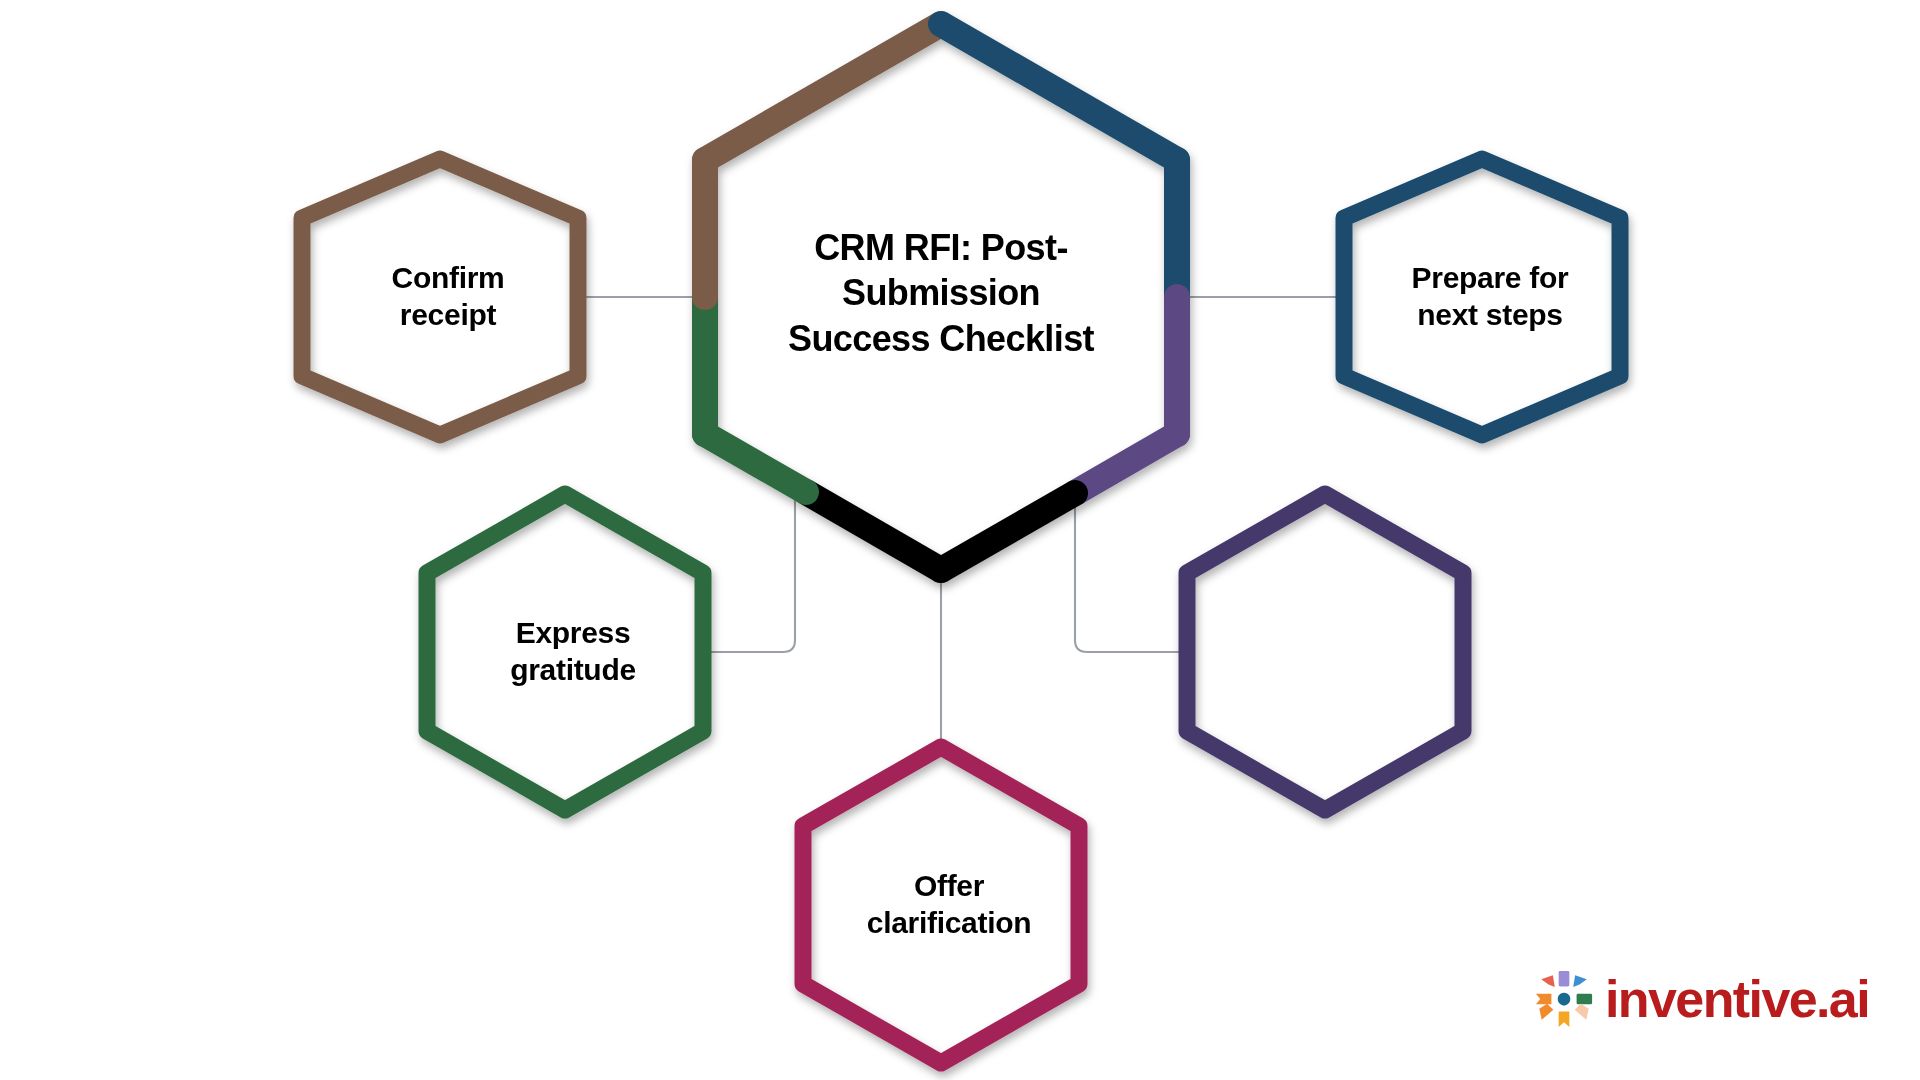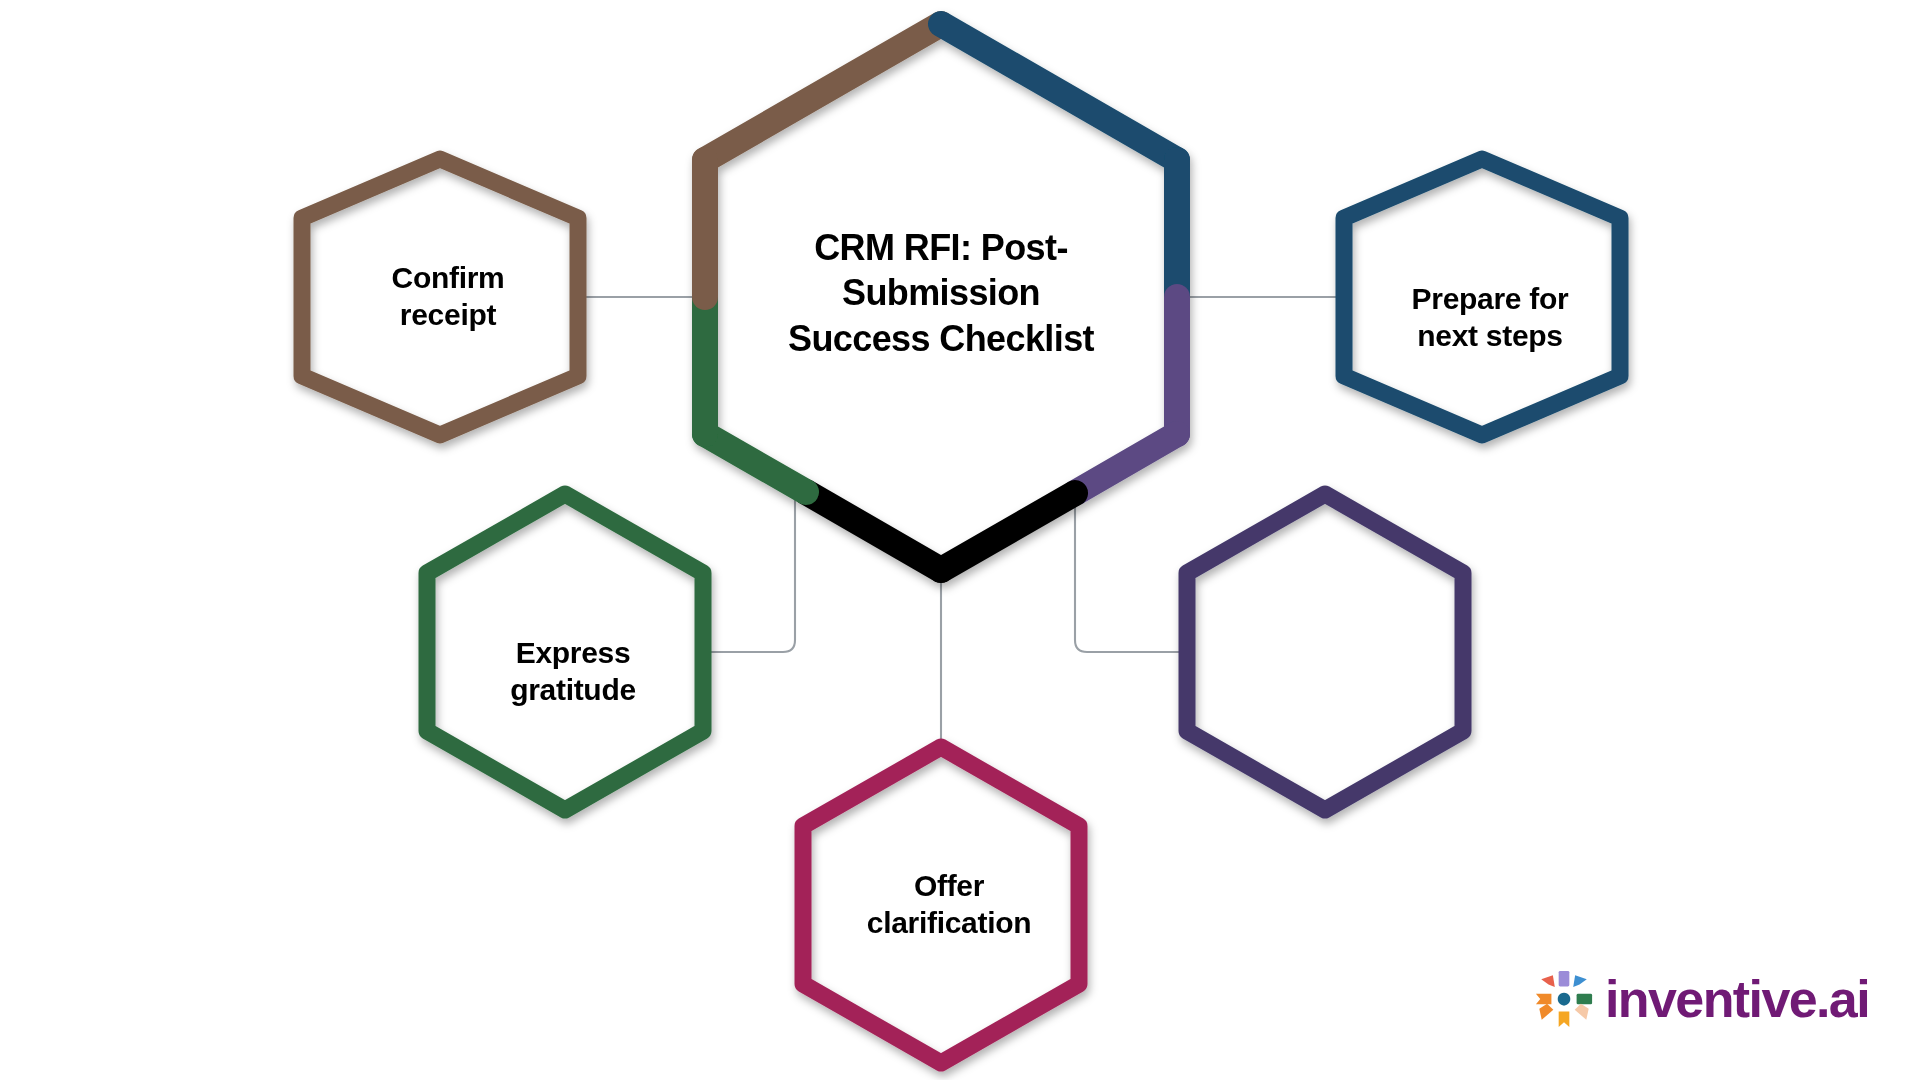--- a/index.html
+++ b/index.html
@@ -55,21 +55,21 @@
     gap: 10px;
   }
   #logo-mark {
     width: 62px;
     height: 62px;
     flex: 0 0 auto;
   }
   #logo-wordmark {
     font-size: 52px;
     font-weight: 700;
-    color: #701a75;
+    color: #b91c1c;
     letter-spacing: -1.6px;
     line-height: 1;
     white-space: nowrap;
   }
 </style>
 </head>
 <body>
 
 <div id="canvas">
 
@@ -145,24 +145,24 @@
     </g>
   </svg>
 
   <div class="hex-label center-label" style="left:751px; top:225px;">CRM RFI: Post-
 Submission
 Success Checklist</div>
 
   <div class="hex-label node-label" style="left:310px; top:260px;">Confirm
 receipt</div>
 
-  <div class="hex-label node-label" style="left:1352px; top:260px;margin-top:21px;">Prepare for
+  <div class="hex-label node-label" style="left:1352px; top:260px;">Prepare for
 next steps</div>
 
-  <div class="hex-label node-label" style="left:435px; top:615px;margin-top:20px;">Express
+  <div class="hex-label node-label" style="left:435px; top:615px;">Express
 gratitude</div>
 
 
   <div class="hex-label node-label" style="left:811px; top:868px;text-align:center;">Offer
 clarification</div>
 
   <div id="brand-logo">
     <svg id="logo-mark" viewBox="0 0 64 64">
 
       <rect x="26.5" y="3" width="11" height="16" rx="1.5" fill="#9b8cd8"></rect>

